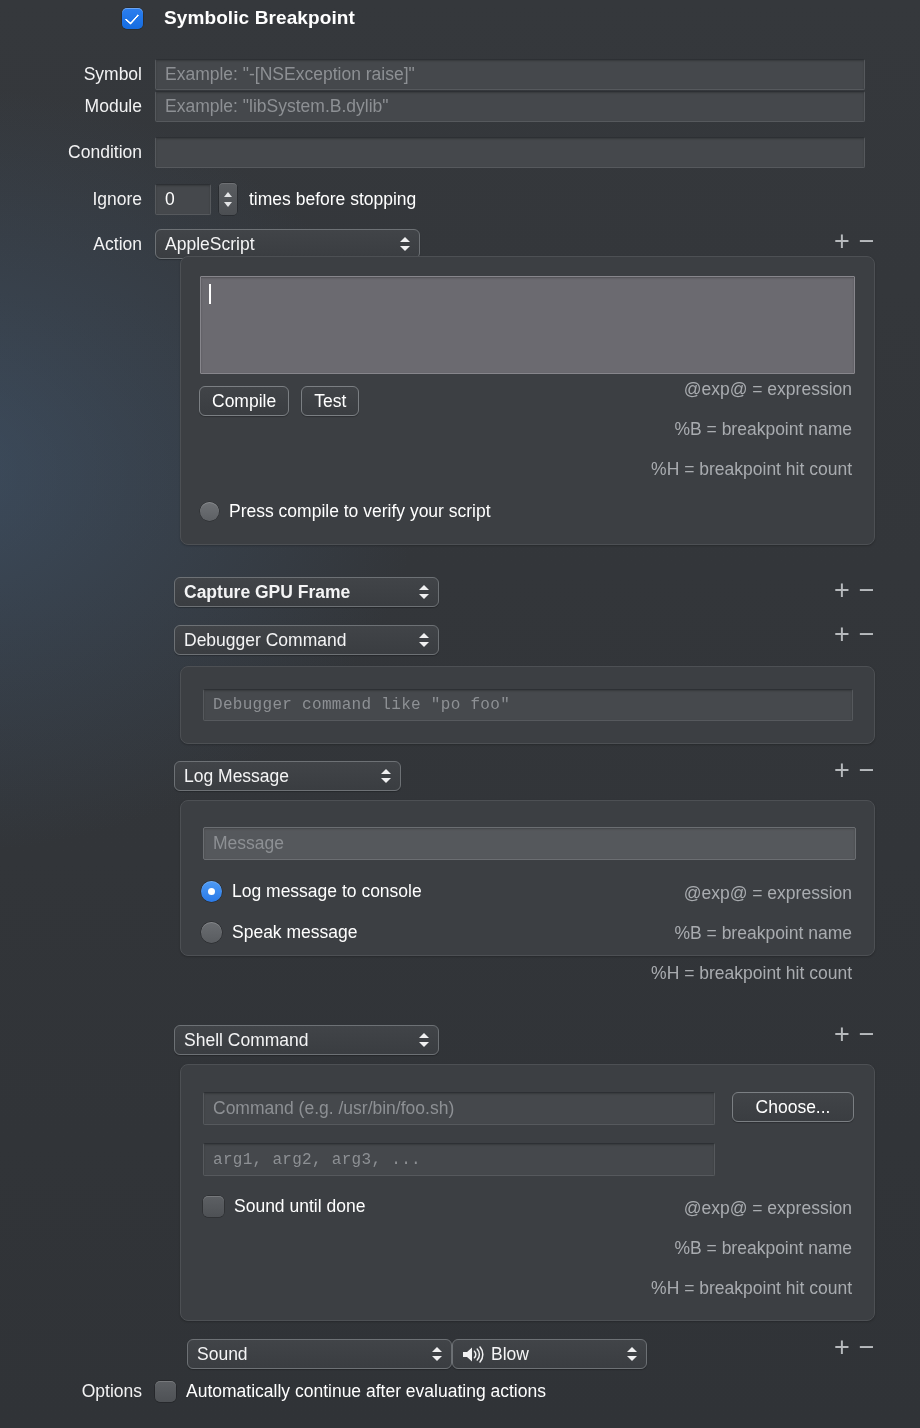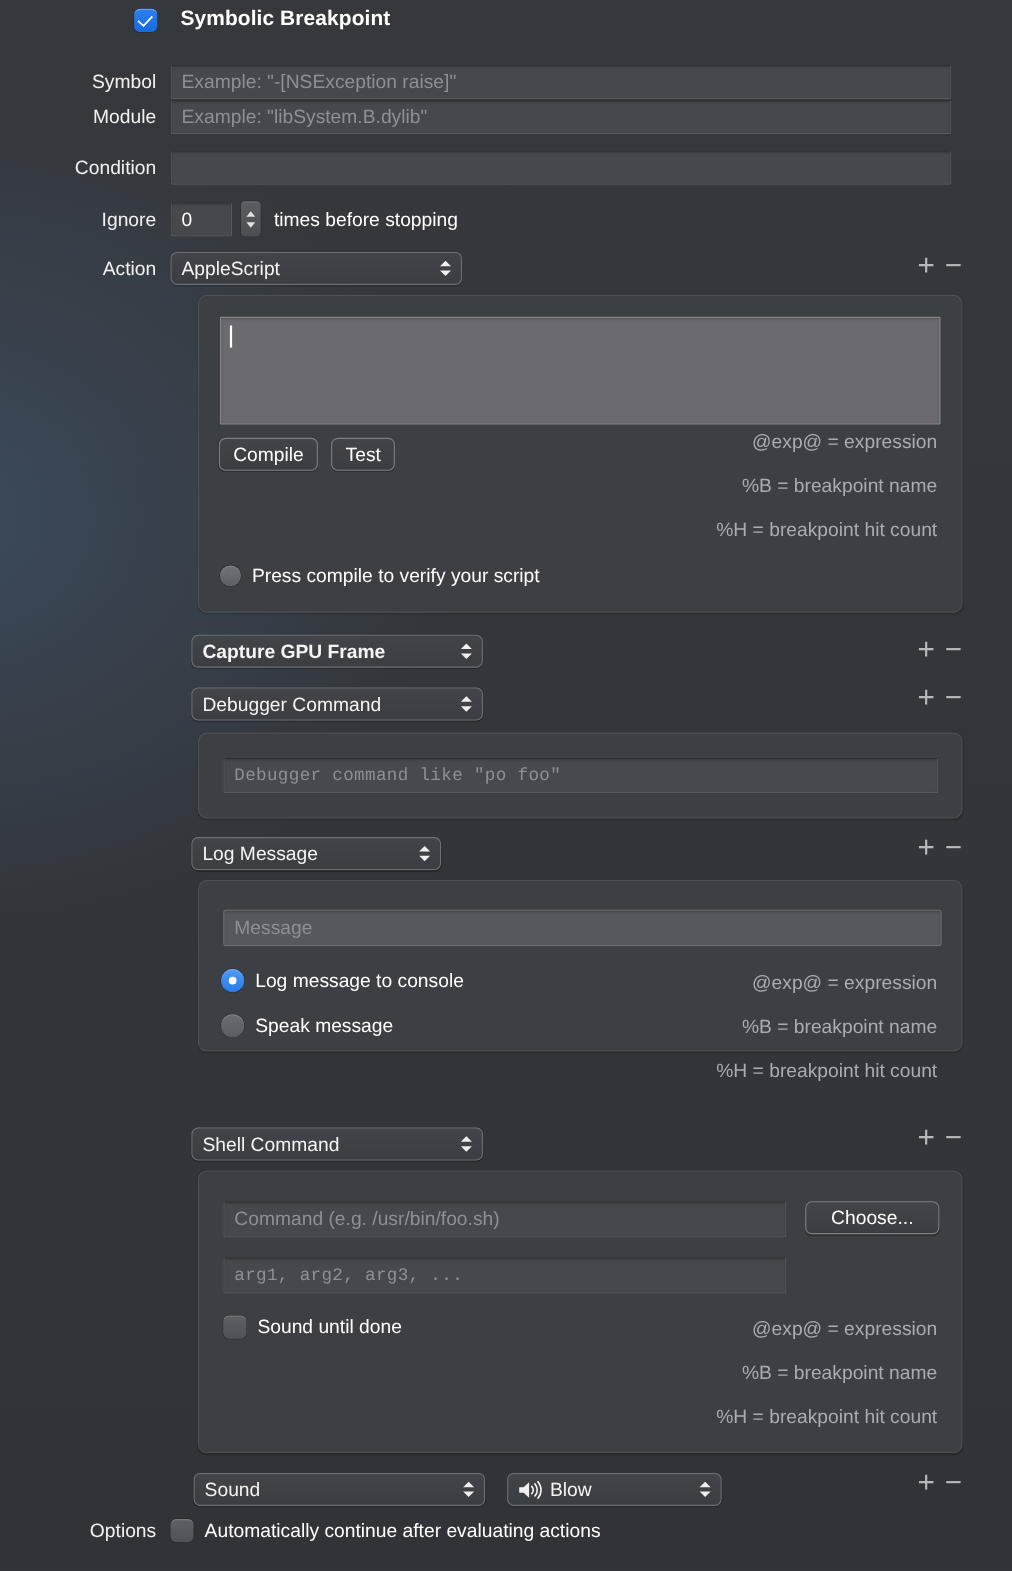--- a/index.html
+++ b/index.html
@@ -202,21 +202,21 @@
           <i class="up"></i>
           <i class="dn"></i>
         </span>
     </div>
   </div>
   <div class="pm" style="left:834px; top:228px;">
     <span>+</span>
     <span>−</span>
   </div>
 
-  <div class="panel" style="left:180px; top:268px; width:695px; height:289px;">
+  <div class="panel" style="left:180px; top:256px; width:695px; height:289px;">
     <div class="script-area" style="left:19px; top:19px; width:655px; height:98px;">
       <div class="caret"></div>
     </div>
     <div style="position:absolute; left:18px; top:129px; display:flex; gap:12px;">
       <div class="btn">Compile</div>
       <div class="btn">Test</div>
     </div>
     <div class="hints" style="right:22px; top:112px; width:420px;">
       <div>@exp@ = expression</div>
       <div>%B = breakpoint name</div>
@@ -310,21 +310,21 @@
       <div class="cb-off"></div>
       <div class="item-label">Sound until done</div>
     </div>
     <div class="hints" style="right:22px; top:123px; width:420px;">
       <div>@exp@ = expression</div>
       <div>%B = breakpoint name</div>
       <div>%H = breakpoint hit count</div>
     </div>
   </div>
 
-  <div style="position:absolute; left:176px; top:1339px; display:flex; gap:20px;">
+  <div style="position:absolute; left:187px; top:1339px; display:flex; gap:0;">
     <div class="popup" style="width:265px;">
       <span class="txt">Sound</span>
       <span class="chev">
           <i class="up"></i>
           <i class="dn"></i>
         </span>
     </div>
     <div class="popup" style="width:195px;">
       <span class="spk">
         <svg width="22" height="17" viewBox="0 0 22 17" aria-hidden="true">

